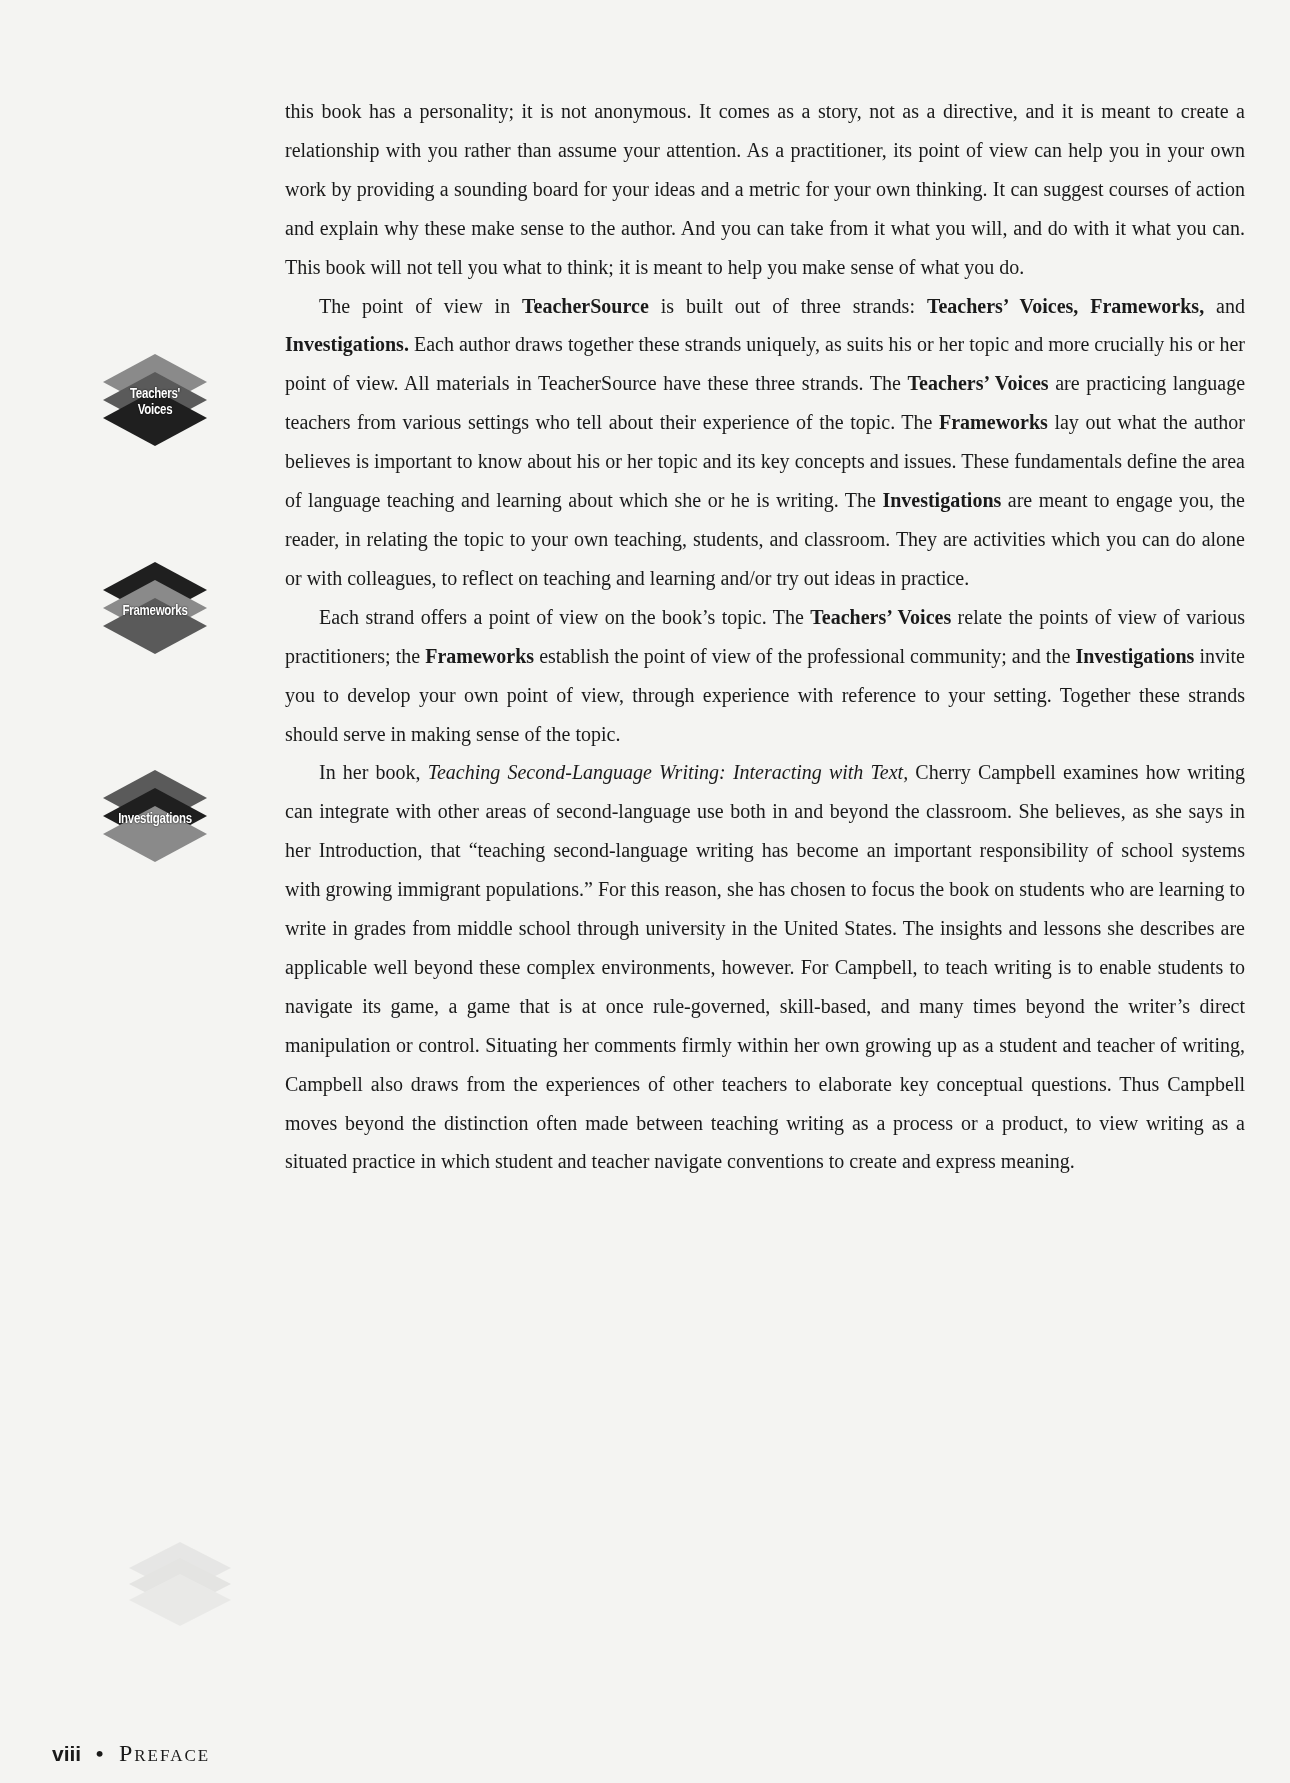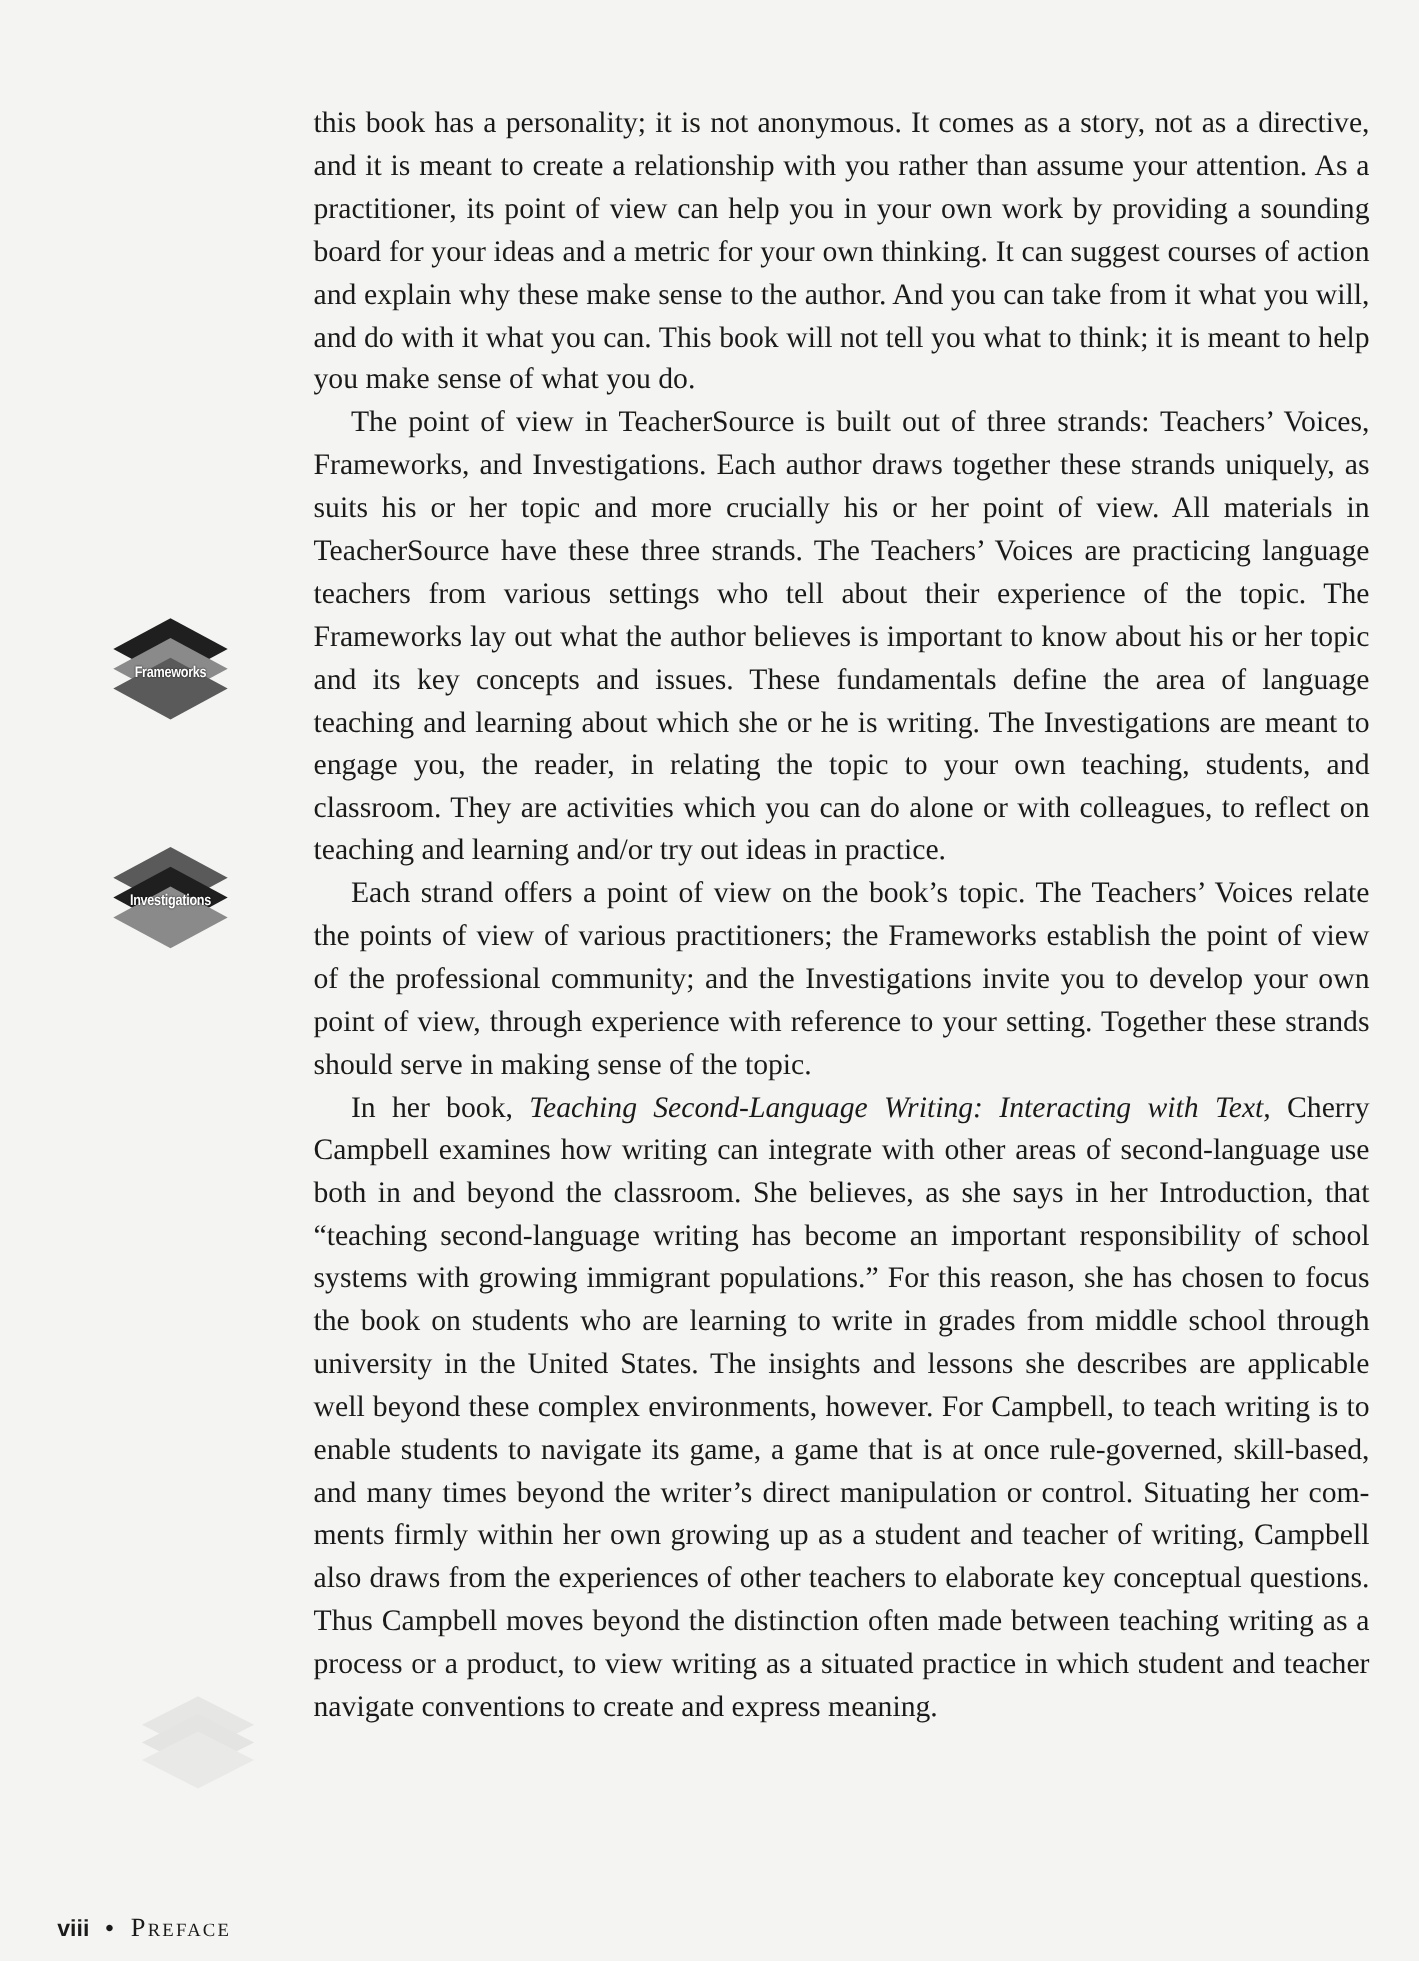--- a/index.html
+++ b/index.html
@@ -6,26 +6,26 @@
     body {
       width: 1290px; height: 1783px; overflow: hidden;
       background: #f4f4f2;
       position: relative;
       font-family: "Liberation Serif", "DejaVu Serif", serif;
       color: #1a1a1a;
     }
     .page { position: absolute; left: 0; top: 0; width: 1290px; height: 1783px; }
     .text-column {
       position: absolute; left: 285px; top: 92px; width: 960px;
-      font-size: 27px; line-height: 38.9px;
+      font-size: 20px; line-height: 38.9px;
       text-align: justify; hyphens: manual;
     }
     .text-column p { margin: 0; }
     .text-column p.indent { text-indent: 34px; }
-    .text-column b { font-weight: normal; }
+    .text-column b { font-weight: bold; }
     .text-column i { }
 
     .strand-icon {
       position: absolute; width: 120px; height: 100px;
     }
     .strand-icon svg { position: absolute; left: 0; top: 0; }
     .strand-icon .label {
       position: absolute; left: 0; right: 0; text-align: center;
       font-family: "Liberation Sans", "DejaVu Sans", sans-serif;
       font-weight: bold; color: #ffffff; font-size: 14px; line-height: 16px;
@@ -54,20 +54,31 @@
       font-weight: bold; font-size: 21px; letter-spacing: 0;
     }
     .footer .bullet { margin: 0 8px; font-weight: bold; }
     .footer .running-head { font-variant: small-caps; font-size: 24px; letter-spacing: 2px; }
   </style>
 </head>
 <body>
 
 <div class="page">
 
+  <div class="strand-icon" id="icon-tv">
+    <svg width="120" height="100" viewBox="0 0 120 100">
+      <polygon class="d-top" points="60,2 112,30 60,58 8,30" fill="#8a8a8a"></polygon>
+      <polygon class="d-mid" points="60,20 112,48 60,76 8,48" fill="#5a5a5a"></polygon>
+      <polygon class="d-bot" points="60,38 112,66 60,94 8,66" fill="#1f1f1f"></polygon>
+    </svg>
+    <div class="label">
+      <div>Teachers'</div>
+      <div>Voices</div>
+    </div>
+  </div>
 
   <div class="strand-icon" id="icon-fw">
     <svg width="120" height="100" viewBox="0 0 120 100">
       <polygon class="d-top" points="60,2 112,30 60,58 8,30" fill="#1f1f1f"></polygon>
       <polygon class="d-mid" points="60,20 112,48 60,76 8,48" fill="#8a8a8a"></polygon>
       <polygon class="d-bot" points="60,38 112,66 60,94 8,66" fill="#5a5a5a"></polygon>
     </svg>
     <div class="label">Frameworks</div>
   </div>
 

